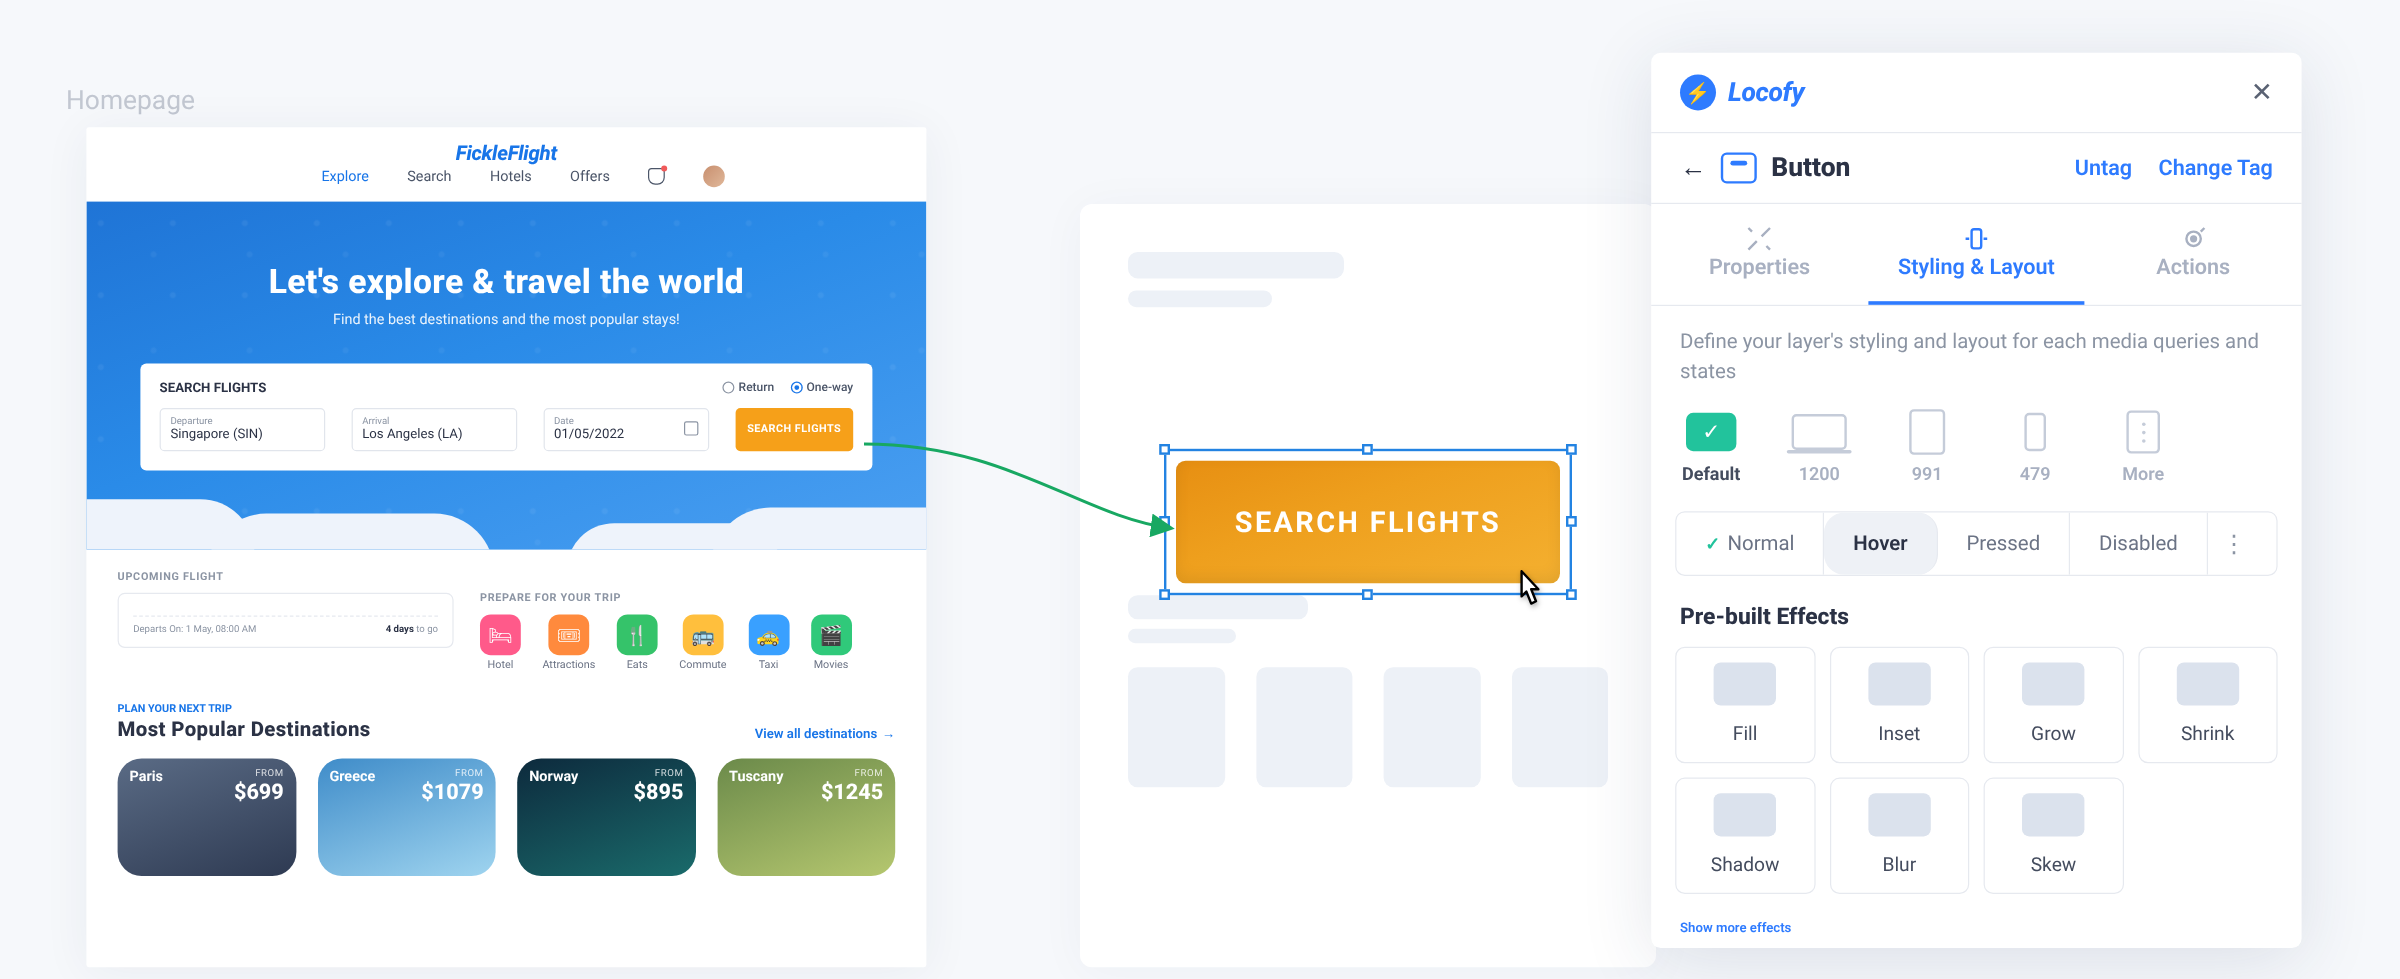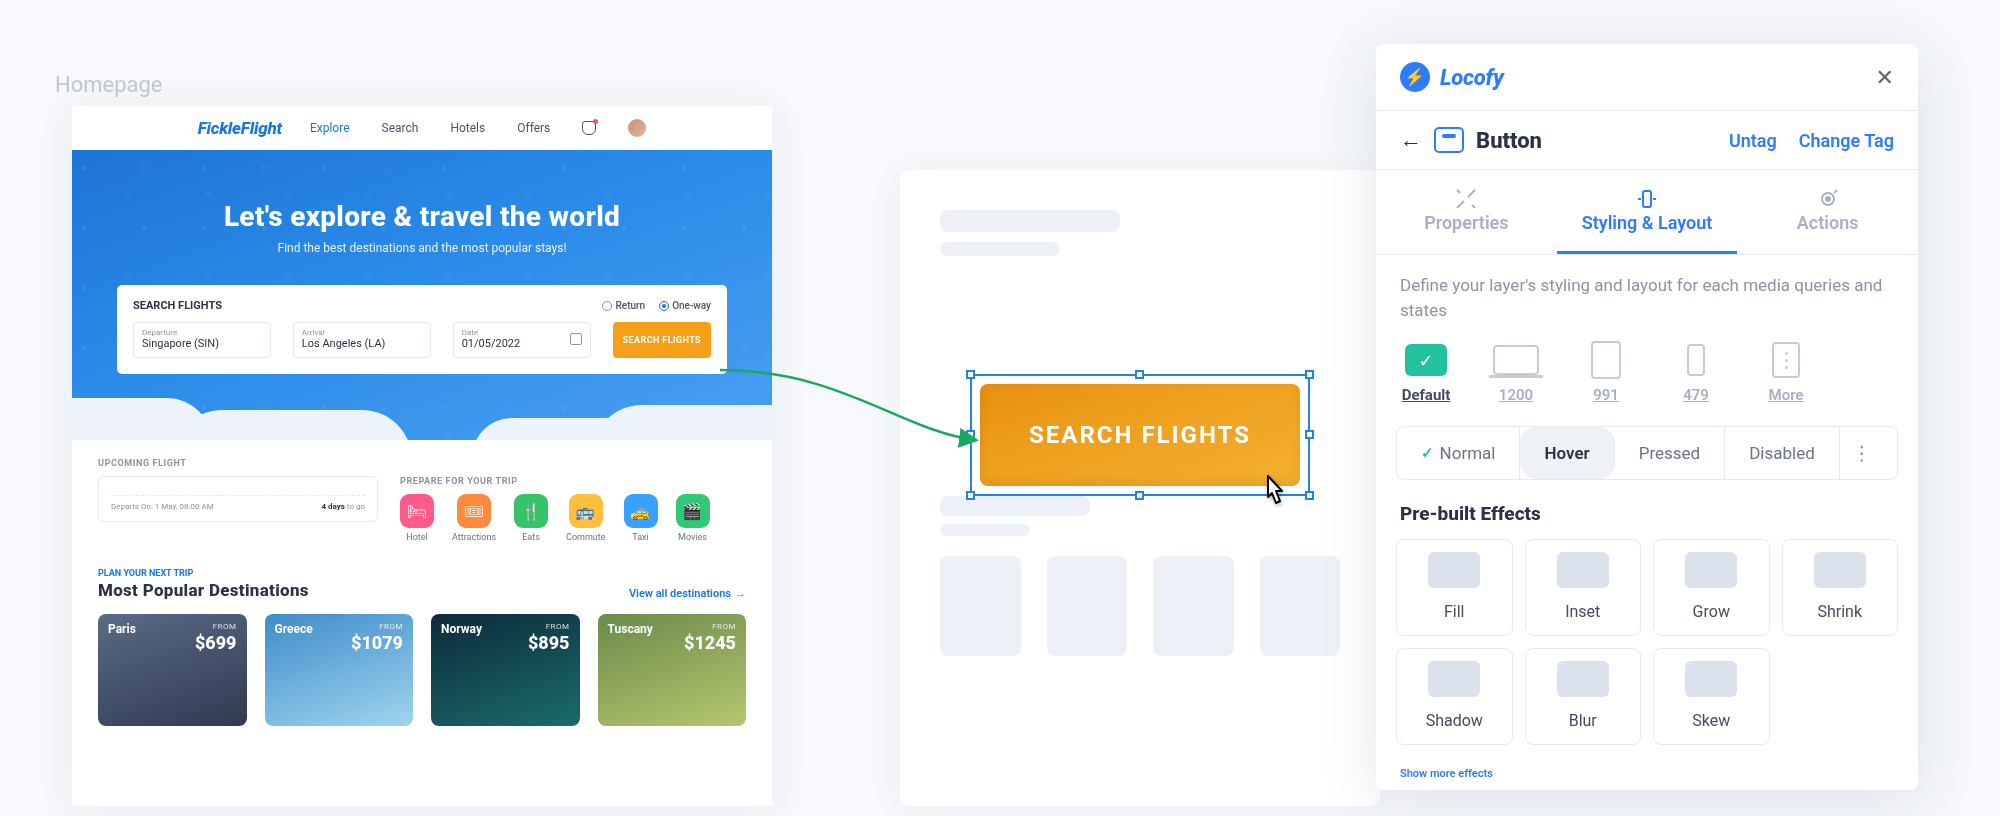--- a/index.html
+++ b/index.html
@@ -18,21 +18,21 @@
   * { box-sizing: border-box; font-family: -apple-system, BlinkMacSystemFont, "Segoe UI", Roboto, Helvetica, Arial, sans-serif; }
   body { margin:0; background:var(--panel-bg); width:2000px; height:816px; overflow:hidden; position:relative; }
 
   
   .canvas-label { position:absolute; left:55px; top:72px; color:#c2c7d1; font-size:22px; }
   .homepage {
     position:absolute; left:72px; top:106px; width:700px; height:700px;
     background:#fff; box-shadow: 0 4px 40px rgba(30,50,90,.06); border-radius:2px; overflow:hidden;
   }
   
-  .hp-nav { display:flex; align-items:center; justify-content:center; padding:12px 26px; font-size:12px; }
+  .hp-nav { display:flex; align-items:center; justify-content:space-between; padding:12px 26px; font-size:12px;flex-direction:column; }
   .hp-logo { color:#1875e8; font-weight:800; font-size:17px; letter-spacing:-0.2px; font-style:italic; }
   .hp-links { display:flex; gap:32px; align-items:center; color:#4b5568;padding-left:28px; }
   .hp-links .active { color:#1875e8; }
   .hp-bell { width:14px; height:14px; border:1.3px solid #4b5568; border-radius:3px 3px 6px 6px; position:relative; }
   .hp-bell::after { content:""; position:absolute; right:-3px; top:-3px; width:5px; height:5px; background:#f05a5a; border-radius:50%; }
   .hp-avatar { width:18px; height:18px; border-radius:50%; background:linear-gradient(135deg,#c88f6f,#e0b89a); }
 
   
   .hp-hero { height:290px; background: linear-gradient(160deg,#1f74d6 0%, #2a8be8 45%, #4b9ff1 100%); position:relative; overflow:hidden; color:#fff; text-align:center; }
   .hp-hero::before { content:""; position:absolute; inset:0; background:
@@ -77,21 +77,21 @@
   .prep-row { display:flex; gap:18px; margin-top:8px; }
   .pcell { text-align:center; font-size:9px; color:#6b7385; }
   .picon { width:34px; height:34px; border-radius:9px; margin:0 auto 4px; display:flex; align-items:center; justify-content:center; color:#fff; font-size:16px; }
 
   
   .dest-head { display:flex; justify-content:space-between; align-items:flex-end; padding:16px 26px 0; }
   .dest-head .small { color:#1875e8; font-size:9px; font-weight:700; }
   .dest-head h3 { margin:2px 0 0; font-size:17px; font-weight:800; color:#2b3245; letter-spacing:.3px; }
   .dest-link { color:#1875e8; font-size:11px; font-weight:600; display:flex; align-items:center; gap:4px; }
   .cards { display:flex; gap:18px; padding:14px 26px 30px; }
-  .dcard { width:154px; height:112px; border-radius:8px; position:relative; overflow:hidden; color:#fff; font-size:11px; }
+  .dcard { width:154px; height:98px; border-radius:20px; position:relative; overflow:hidden; color:#fff; font-size:11px; }
   .dcard .name { position:absolute; left:10px; top:8px; font-weight:700; font-size:12px; }
   .dcard .from { position:absolute; right:10px; top:8px; font-size:8px; opacity:.8; letter-spacing:.5px; }
   .dcard .price { position:absolute; right:10px; top:18px; font-weight:800; font-size:18px; }
 
   
   .arrow-svg { position:absolute; left:720px; top:360px; width:280px; height:120px; overflow:visible; pointer-events:none; }
 
   .mid-panel { position:absolute; left:870px; top:106px; width:540px; height:700px; }
   .skeleton { position:absolute; left:30px; top:64px; right:30px; bottom:0; background:#fff; border-radius:10px; padding:40px; box-shadow: 0 4px 40px rgba(30,50,90,.04); }
   .sk-row { display:flex; gap:26px; }
@@ -132,21 +132,21 @@
   .tab .ico { height:26px; color:#a8b0c1; display:flex; align-items:center; justify-content:center; }
   .tab .lbl { font-size:18px; color:#a8b0c1; font-weight:600; }
   .tab.active .ico, .tab.active .lbl { color:#2e7bff; }
   .tab.active { border-bottom:3px solid #2e7bff; }
 
   .desc { padding:18px 24px 20px; color:#8b94a3; font-size:17px; line-height:1.45; }
 
   .bps { display:flex; gap:38px; justify-content:flex-start; padding:0 24px 22px; }
   .bp { text-align:center; }
   .bp .box { width:52px; height:36px; margin:0 auto 8px; display:flex; align-items:center; justify-content:center; }
-  .bp .lbl { font-size:15px; font-weight:700; color:#444c5e;text-decoration:underline; }
+  .bp .lbl { font-size:15px; font-weight:700; color:#444c5e; }
   .bp.dim .lbl { color:#a8b0c1; font-weight:600; }
   .bp .check { width:42px; height:32px; background:var(--teal); border-radius:6px; color:#fff; display:flex; align-items:center; justify-content:center; font-size:18px; }
   .bp .dev { border:2.5px solid #c5ccd9; border-radius:4px; }
   .dev.laptop { width:46px; height:30px; position:relative; }
   .dev.laptop::after { content:""; position:absolute; left:-6px; right:-6px; bottom:-5px; height:3px; background:#c5ccd9; border-radius:2px; }
   .dev.tablet { width:30px; height:38px; }
   .dev.phone { width:18px; height:32px; border-radius:4px; }
   .more-dots { display:flex; flex-direction:column; gap:4px; align-items:center; justify-content:center; width:28px; height:36px; border:2.5px solid #c5ccd9; border-radius:4px; }
   .more-dots span { width:3px; height:3px; background:#c5ccd9; border-radius:50%; }
 

